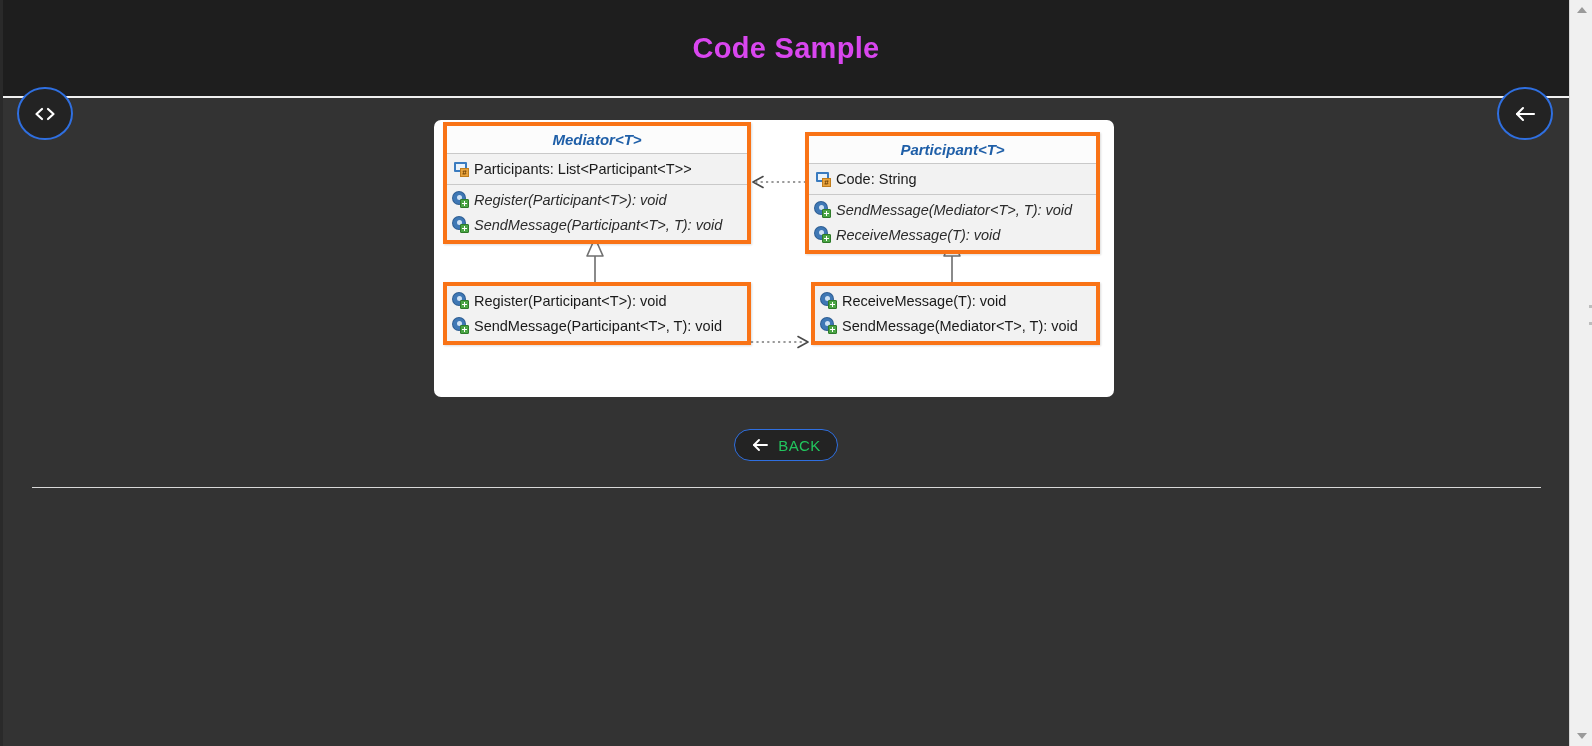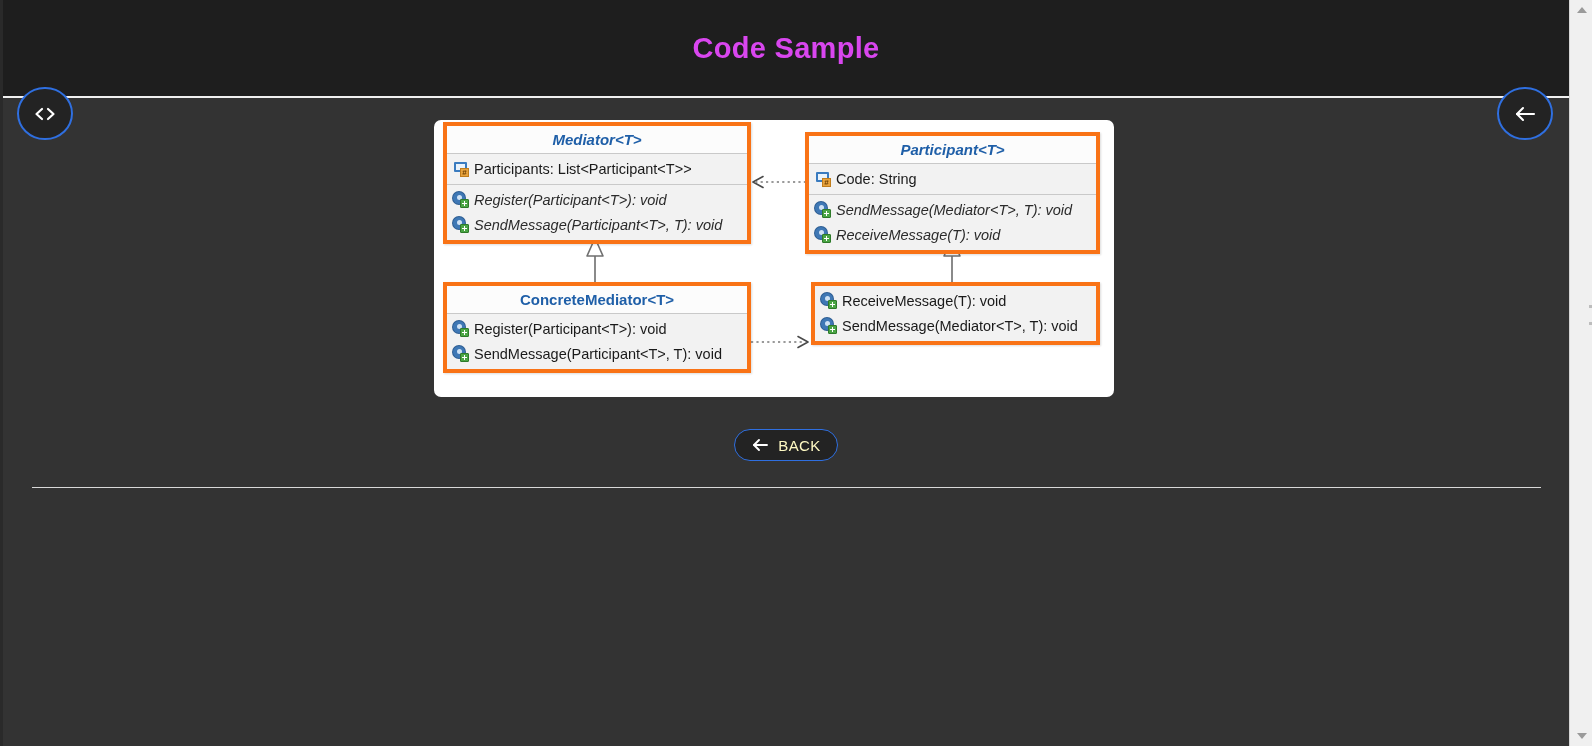--- a/index.html
+++ b/index.html
@@ -207,21 +207,21 @@
   }
   .pill {
     display: flex;
     align-items: center;
     gap: 9px;
     height: 32px;
     padding: 0 16px;
     border: 1.5px solid #2f6fe0;
     border-radius: 16px;
     background: #232323;
-    color: #fef9c3;
+    color: #22c55e;
     font-size: 15px;
     letter-spacing: 0.4px;
     cursor: pointer;
     white-space: nowrap;
   }
   .pill svg { display: block; flex: 0 0 auto; }
 
   
   .hrule {
     position: absolute;
@@ -378,21 +378,20 @@
             <span class="mico ico-method">
               <span class="gear"></span>
                 <span class="plus"></span>
             </span>
             <span>ReceiveMessage(T): void</span>
           </div>
         </div>
       </div>
 
       <div class="cls" style="left:9px; top:162px; width:308px;">
-        <div class="cls-title">ConcreteMediator&lt;T&gt;</div>
         <div class="cls-section">
           <div class="member method">
             <span class="mico ico-method">
               <span class="gear"></span>
                 <span class="plus"></span>
             </span>
             <span>Register(Participant&lt;T&gt;): void</span>
           </div>
           <div class="member method">
             <span class="mico ico-method">

